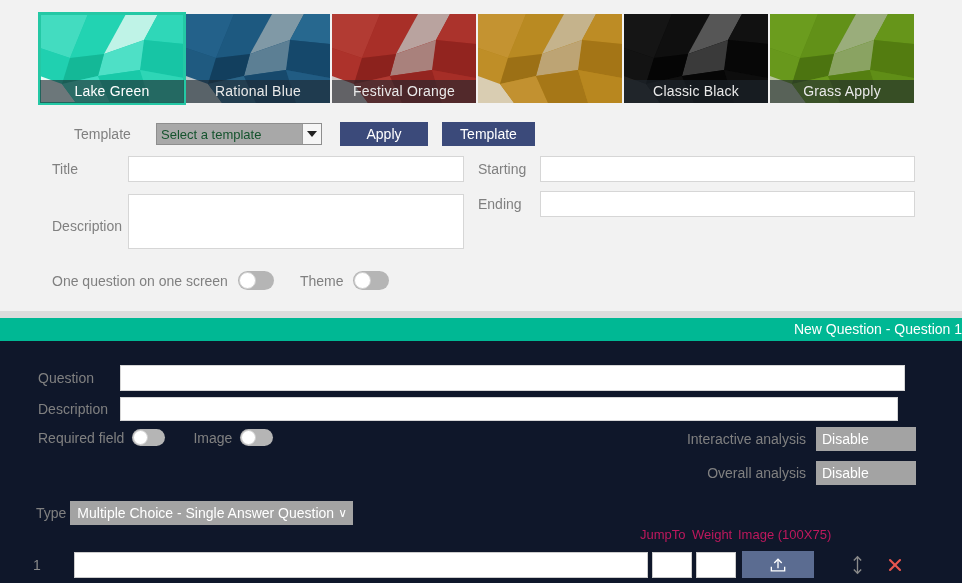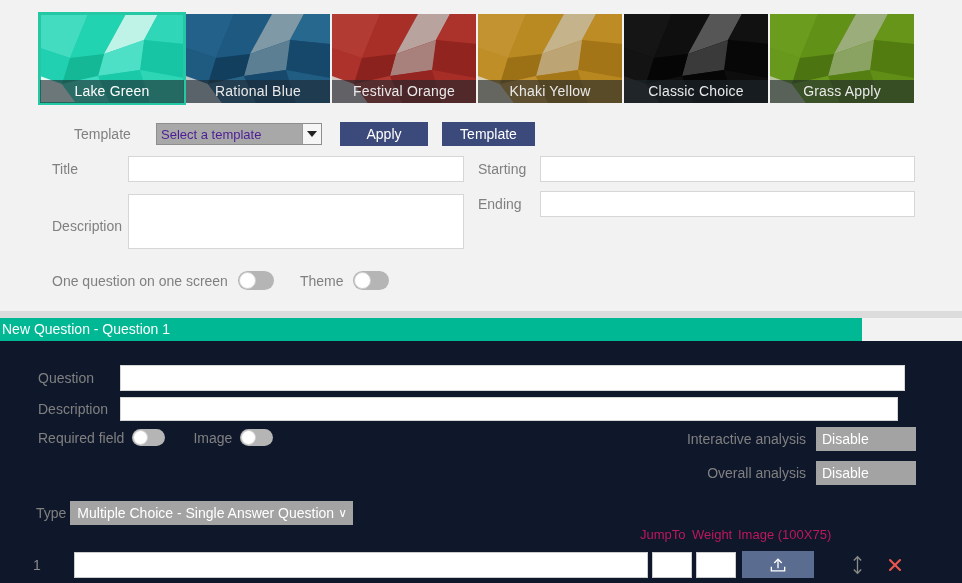--- a/index.html
+++ b/index.html
@@ -85,21 +85,21 @@
     height: 22px;
     background: #a8a8a8;
     border: 1px solid #8e8e8e;
     box-sizing: border-box;
     display: flex;
     align-items: center;
     cursor: pointer;
   }
   .tpl-select .tpl-text {
     padding-left: 4px;
-    color: #4c1d95;
+    color: #14532d;
     font-size: 13px;
     flex: 1;
   }
   .tpl-arrow {
     width: 18px;
     height: 20px;
     background: #f6f6f6;
     border-left: 1px solid #9a9a9a;
     display: flex;
     align-items: center;
@@ -218,28 +218,29 @@
     position: absolute;
     left: 0; top: 311px;
     width: 962px; height: 7px;
     background: #dcdcdc;
   }
 
   
   .q-banner {
     position: absolute;
     left: 0; top: 318px;
-    width: 862px;
+    width: 962px;
     height: 23px;
     background: #00b894;
     color: #ffffff;
     font-size: 14px;
     line-height: 23px;
     padding-left: 2px;
     box-sizing: border-box;
+    text-align: right;
   }
 
   
   .q-panel {
     position: absolute;
     left: 0; top: 341px;
     width: 962px;
     height: 242px;
     background: #0f172a;
   }
@@ -437,40 +438,39 @@
         <polygon points="118,0 144,0 144,30 104,26" fill="#bd8c25"></polygon>
         <polygon points="104,26 144,30 144,64 100,56" fill="#a47516"></polygon>
         <polygon points="64,40 104,26 100,56 58,62" fill="#bda474"></polygon>
         <polygon points="0,34 30,44 22,70 0,62" fill="#bf8e27"></polygon>
         <polygon points="30,44 64,40 58,62 22,70" fill="#9c7015"></polygon>
         <polygon points="0,62 22,70 36,89 0,89" fill="#d9cdb2"></polygon>
         <polygon points="22,70 58,62 70,89 36,89" fill="#c29130"></polygon>
         <polygon points="58,62 100,56 110,89 70,89" fill="#a67717"></polygon>
         <polygon points="100,56 144,64 144,89 110,89" fill="#b8871f"></polygon>
       </svg>
-      <div class="theme-label">Khaki Yellow</div>
     </div>
 
     <div class="theme-card">
       <svg viewBox="0 0 144 89" preserveAspectRatio="none">
         <rect width="144" height="89" fill="#0c0c0c"></rect>
         <polygon points="0,0 48,0 30,44 0,34" fill="#151515"></polygon>
         <polygon points="48,0 86,0 64,40 30,44" fill="#0f0f0f"></polygon>
         <polygon points="86,0 118,0 104,26 64,40" fill="#565656"></polygon>
         <polygon points="118,0 144,0 144,30 104,26" fill="#111111"></polygon>
         <polygon points="104,26 144,30 144,64 100,56" fill="#070707"></polygon>
         <polygon points="64,40 104,26 100,56 58,62" fill="#3a3a3a"></polygon>
         <polygon points="0,34 30,44 22,70 0,62" fill="#131313"></polygon>
         <polygon points="30,44 64,40 58,62 22,70" fill="#050505"></polygon>
         <polygon points="0,62 22,70 36,89 0,89" fill="#242424"></polygon>
         <polygon points="22,70 58,62 70,89 36,89" fill="#101010"></polygon>
         <polygon points="58,62 100,56 110,89 70,89" fill="#060606"></polygon>
         <polygon points="100,56 144,64 144,89 110,89" fill="#0d0d0d"></polygon>
       </svg>
-      <div class="theme-label">Classic Choice</div>
+      <div class="theme-label">Classic Black</div>
     </div>
 
     <div class="theme-card">
       <svg viewBox="0 0 144 89" preserveAspectRatio="none">
         <rect width="144" height="89" fill="#5d8b16"></rect>
         <polygon points="0,0 48,0 30,44 0,34" fill="#6b9c1e"></polygon>
         <polygon points="48,0 86,0 64,40 30,44" fill="#629118"></polygon>
         <polygon points="86,0 118,0 104,26 64,40" fill="#9aad7b"></polygon>
         <polygon points="118,0 144,0 144,30 104,26" fill="#66951a"></polygon>
         <polygon points="104,26 144,30 144,64 100,56" fill="#537c10"></polygon>

